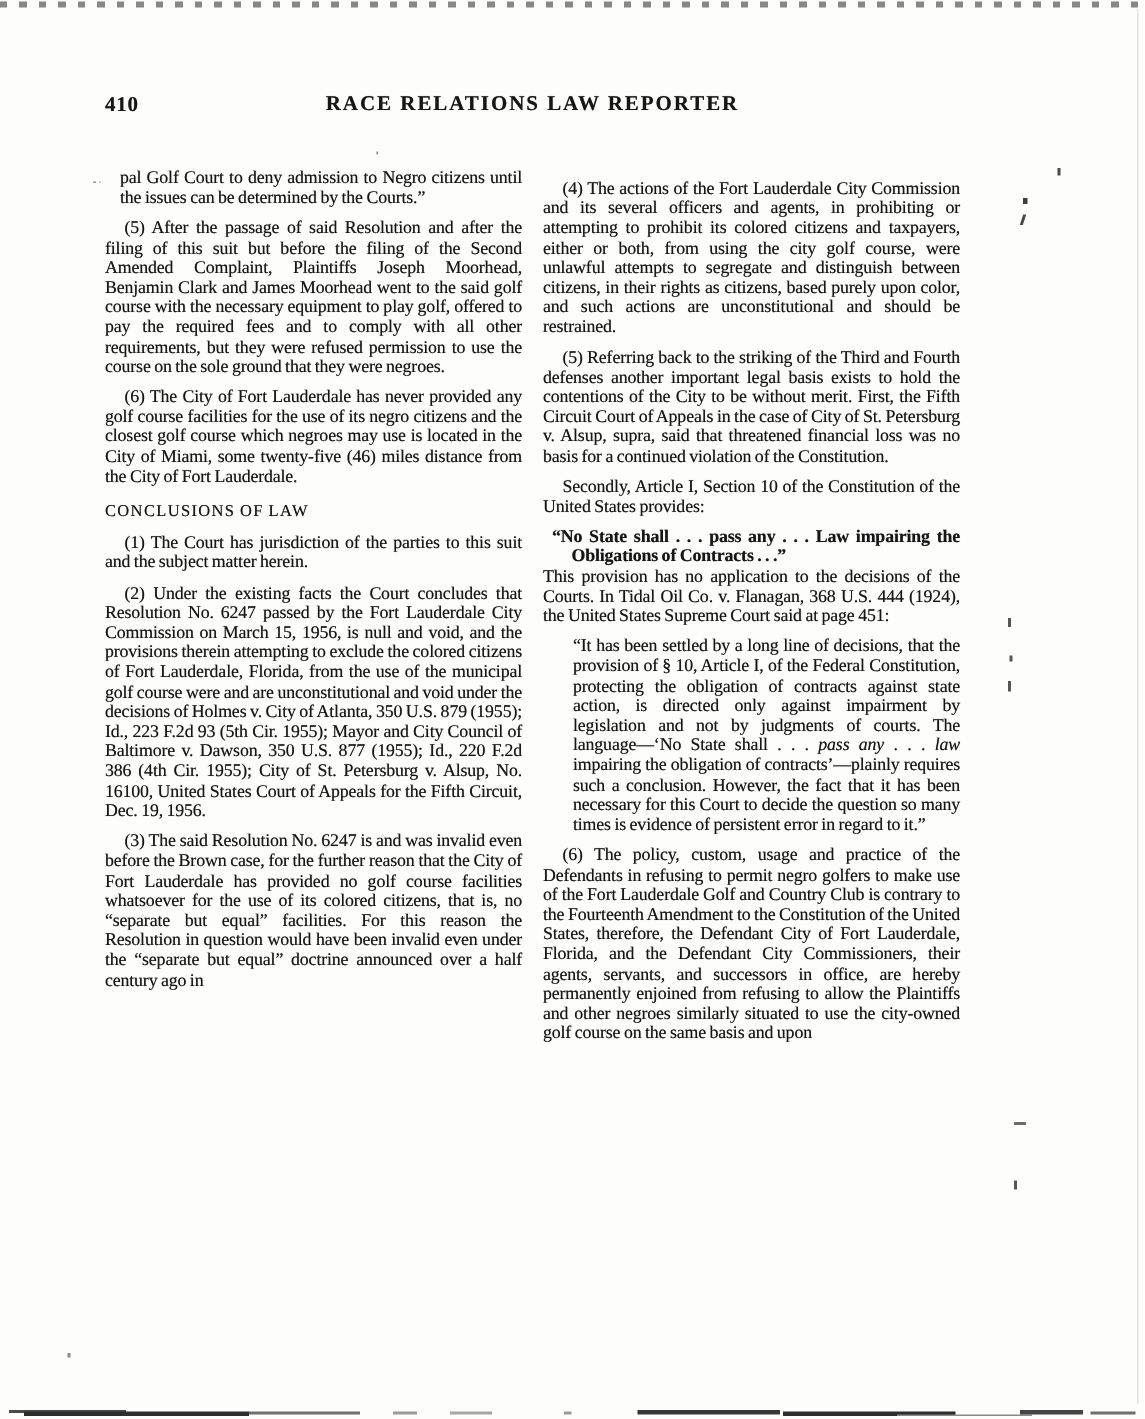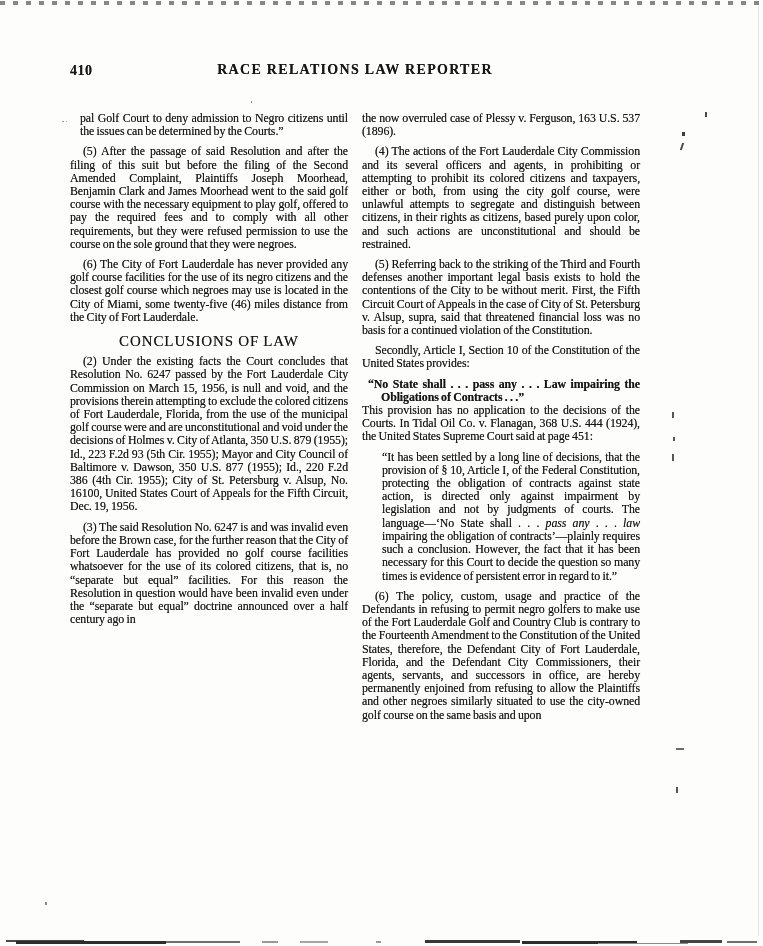--- a/index.html
+++ b/index.html
@@ -30,22 +30,22 @@
   .columns { display:flex; gap:14px; margin:32px 123px 0 70px; }
   .col {
     width:278px; font-size:11.9px; line-height:13.2px;
     text-align:justify; letter-spacing:-.1px; word-spacing:-.5px;
   }
   .col p { margin:7px 0 0; text-indent:13px; }
   .col p.flush { margin-top:0; text-indent:0; }
   .col p.first { margin-top:0; }
   .quote-cont { margin:0 0 0 10px !important; text-indent:0 !important; }
   .section-heading {
-    margin:11px 0 4px; text-align:center;
-    font-size:15px; font-weight:400; letter-spacing:.9px;
+    margin:11px 0 4px; 
+    font-size:11px; font-weight:400; letter-spacing:.9px;
   }
   .hang-quote {
     margin:0; padding-left:19px; text-indent:-13px !important;font-weight:bold;
   }
   .block-quote {
     margin:7px 0 0 20px; text-align:justify; text-indent:0;
   }
   .block-quote em { font-style:italic; }
   .speck { position:absolute; background:#555; }
   .edge-mark { position:absolute; background:#333; }
@@ -63,26 +63,26 @@
     <h1 class="journal-title">RACE RELATIONS LAW REPORTER</h1>
   </div>
 
   <div class="columns">
 
     <section class="col">
       <p class="quote-cont first">pal Golf Court to deny admission to Negro citizens until the issues can be determined by the Courts.”</p>
       <p>(5) After the passage of said Resolution and after the filing of this suit but before the filing of the Second Amended Complaint, Plaintiffs Joseph Moorhead, Benjamin Clark and James Moorhead went to the said golf course with the necessary equipment to play golf, offered to pay the required fees and to comply with all other requirements, but they were refused permission to use the course on the sole ground that they were negroes.</p>
       <p>(6) The City of Fort Lauderdale has never provided any golf course facilities for the use of its negro citizens and the closest golf course which negroes may use is located in the City of Miami, some twenty-five (46) miles distance from the City of Fort Lauderdale.</p>
       <h2 class="section-heading">CONCLUSIONS OF LAW</h2>
+      <p>(1) The Court has jurisdiction of the parties to this suit and the subject matter herein.</p>
       <p>(2) Under the existing facts the Court concludes that Resolution No. 6247 passed by the Fort Lauderdale City Commission on March 15, 1956, is null and void, and the provisions therein attempting to exclude the colored citizens of Fort Lauderdale, Florida, from the use of the municipal golf course were and are unconstitutional and void under the decisions of Holmes v. City of Atlanta, 350 U.S. 879 (1955); Id., 223 F.2d 93 (5th Cir. 1955); Mayor and City Council of Baltimore v. Dawson, 350 U.S. 877 (1955); Id., 220 F.2d 386 (4th Cir. 1955); City of St. Petersburg v. Alsup, No. 16100, United States Court of Appeals for the Fifth Circuit, Dec. 19, 1956.</p>
       <p>(3) The said Resolution No. 6247 is and was invalid even before the Brown case, for the further reason that the City of Fort Lauderdale has provided no golf course facilities whatsoever for the use of its colored citizens, that is, no “separate but equal” facilities. For this reason the Resolution in question would have been invalid even under the “separate but equal” doctrine announced over a half century ago in</p>
     </section>
 
     <section class="col">
-      <p class="flush first">the now overruled case of Plessy v. Ferguson, 163 U.S. 537 (1896).</p>
       <p>(4) The actions of the Fort Lauderdale City Commission and its several officers and agents, in prohibiting or attempting to prohibit its colored citizens and taxpayers, either or both, from using the city golf course, were unlawful attempts to segregate and distinguish between citizens, in their rights as citizens, based purely upon color, and such actions are unconstitutional and should be restrained.</p>
       <p>(5) Referring back to the striking of the Third and Fourth defenses another important legal basis exists to hold the contentions of the City to be without merit. First, the Fifth Circuit Court of Appeals in the case of City of St. Petersburg v. Alsup, supra, said that threatened financial loss was no basis for a continued violation of the Constitution.</p>
       <p>Secondly, Article I, Section 10 of the Constitution of the United States provides:</p>
       <p class="hang-quote">“No State shall . . . pass any . . . Law impairing the Obligations of Contracts . . .”</p>
       <p class="flush">This provision has no application to the decisions of the Courts. In Tidal Oil Co. v. Flanagan, 368 U.S. 444 (1924), the United States Supreme Court said at page 451:</p>
       <blockquote class="block-quote"><span>“It has been settled by a long line of decisions, that the provision of § 10, Article I, of the Federal Constitution, protecting the obligation of contracts against state action, is directed only against impairment by legislation and not by judgments of courts. The language—‘No State shall . . . </span><em>pass any</em><span> . . . </span><em>law</em><span> impairing the obligation of contracts’—plainly requires such a conclusion. However, the fact that it has been necessary for this Court to decide the question so many times is evidence of persistent error in regard to it.”</span></blockquote>
       <p>(6) The policy, custom, usage and practice of the Defendants in refusing to permit negro golfers to make use of the Fort Lauderdale Golf and Country Club is contrary to the Fourteenth Amendment to the Constitution of the United States, therefore, the Defendant City of Fort Lauderdale, Florida, and the Defendant City Commissioners, their agents, servants, and successors in office, are hereby permanently enjoined from refusing to allow the Plaintiffs and other negroes similarly situated to use the city-owned golf course on the same basis and upon</p>
     </section>
 
   </div>

